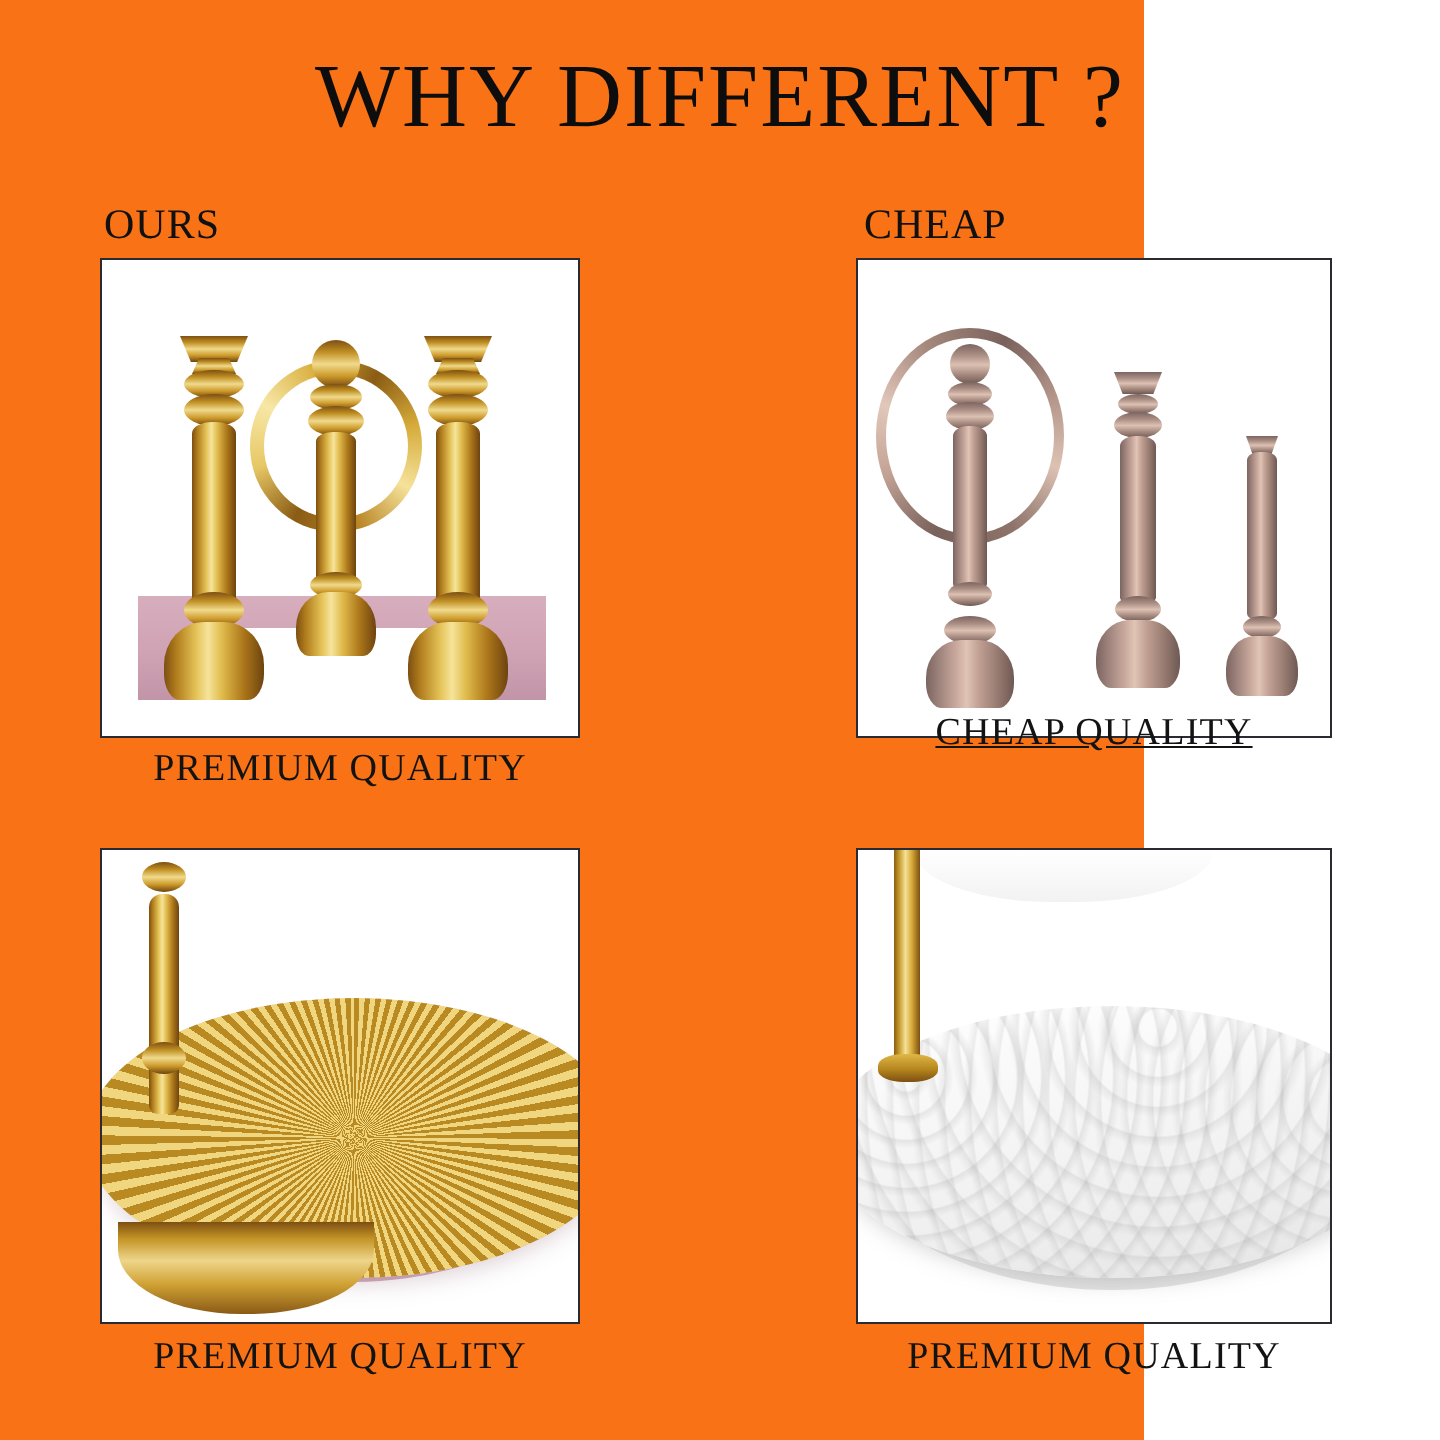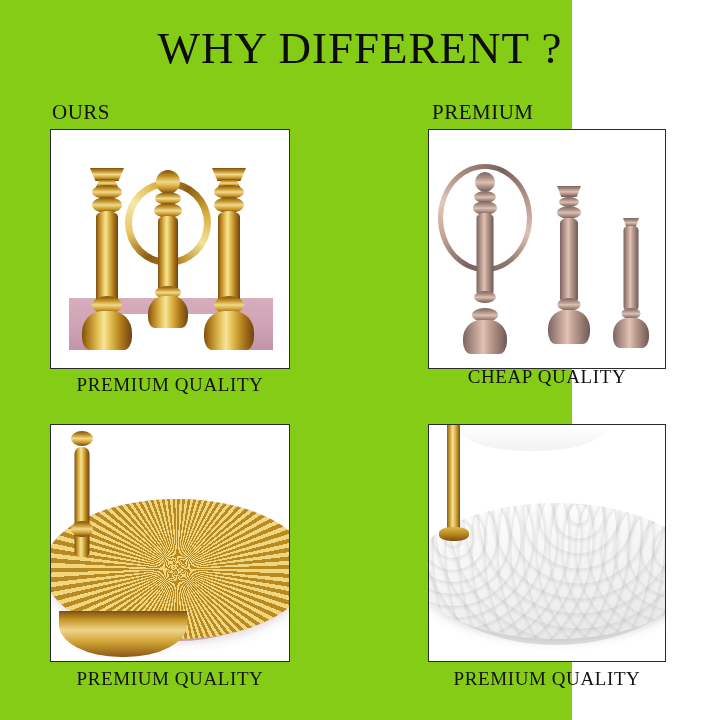--- a/index.html
+++ b/index.html
@@ -15,21 +15,21 @@
     overflow: hidden;
     font-family: "Liberation Serif", "DejaVu Serif", serif;
     color: #000000;
   }
 
   .stage {
     position: absolute;
     inset: 0;
     width: 572px;
     height: 720px;
-    background: #84cc16;
+    background: #f97316;
   }
 
   
   .title {
     position: absolute;
     top: 22px;
     left: 0;
     width: 720px;
     text-align: center;
     font-size: 45px;
@@ -69,21 +69,21 @@
   .caption {
     position: absolute;
     font-size: 19px;
     line-height: 22px;
     letter-spacing: 0.6px;
     color: #131313;
     white-space: nowrap;
     text-align: center;
   }
   .cap-tl { left: 50px;  top: 374px; width: 240px; }
-  .cap-tr { left: 428px; top: 366px; width: 238px; }
+  .cap-tr { left: 428px; top: 356px; width: 238px; text-decoration: underline; }
   .cap-bl { left: 50px;  top: 668px; width: 240px; }
   .cap-br { left: 428px; top: 668px; width: 238px; }
 
   .vs {
     position: absolute;
     left: 290px;
     top: 374px;
     width: 138px;
     text-align: center;
     font-size: 50px;
@@ -417,21 +417,21 @@
   }
 </style>
 </head>
 <body>
 
 <div class="stage">
 
   <div class="title">WHY DIFFERENT ?</div>
 
   <div class="col-head ours">OURS</div>
-  <div class="col-head others">PREMIUM</div>
+  <div class="col-head others">CHEAP</div>
 
   <div class="panel panel-tl">
     <div class="scene">
       <div class="pink-plinth"></div>
 
       <div class="cs cs-left">
         <div class="cup gold-h"></div>
         <div class="cup cup2 gold-h"></div>
         <div class="knob k1 gold-h"></div>
         <div class="knob k2 gold-h"></div>

